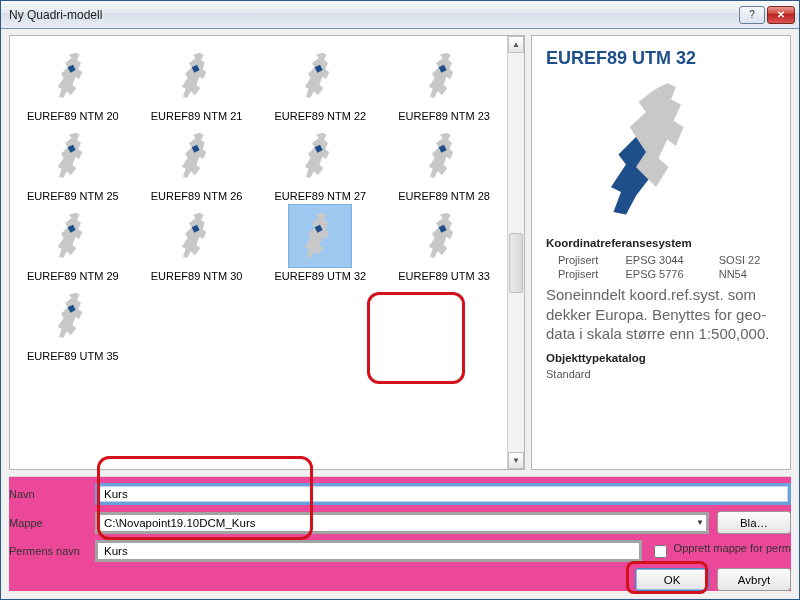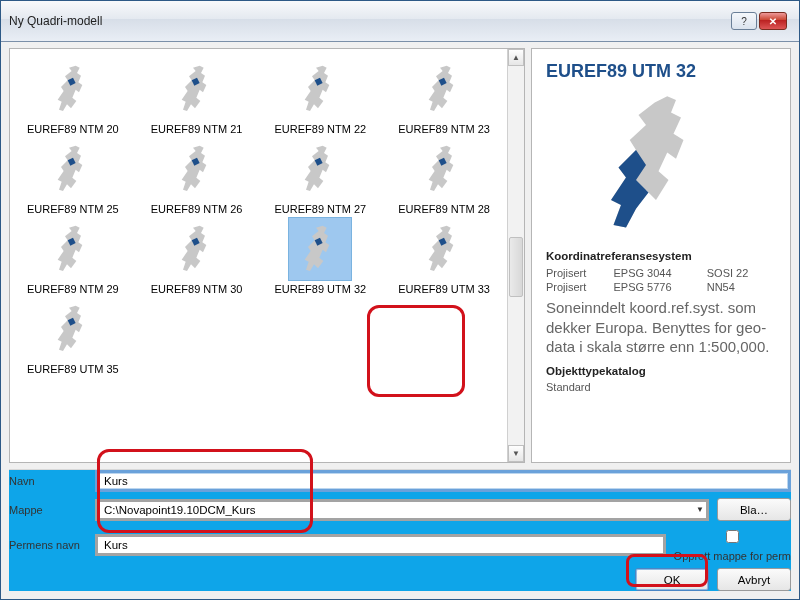--- a/index.html
+++ b/index.html
@@ -14,26 +14,26 @@
   }
   .window {
     width: 800px;
     height: 600px;
     border: 1px solid #2d5986;
     background: #f0f0f0;
     display: flex;
     flex-direction: column;
   }
   .titlebar {
-    height: 41px;
+    height: 28px;
     background: linear-gradient(to bottom, #f8f9fb 0%, #e4e9f0 45%, #d7dee8 46%, #e9eef5 100%);
     border-bottom: 1px solid #7a8fa8;
     display: flex;
     align-items: center;
-    padding: 0 12px 0 8px;
+    padding: 0 4px 0 8px;
   }
   .titlebar .title {
     flex: 1;
     color: #222;
     font-size: 12px;
   }
   .win-btns { display: flex; gap: 2px; }
   .win-btn {
     width: 28px; height: 18px;
     border: 1px solid #6a7f98;
@@ -142,27 +142,28 @@
     width: 140px; height: 150px;
     margin: 0 auto 10px auto;
   }
   .detail-map svg { width:100%; height:100%; }
   .sect-head {
     font-weight: 600;
     color: #222;
     margin: 6px 0 4px 0;
     font-size: 11.5px;
   }
-  .kv-table { width:100%; font-size:11px; color:#555; border-collapse:collapse; }
+  .kv-table { width:100%; font-size:11px; color:#555; border-collapse:collapse;margin-left:12px; }
   .kv-table td { padding: 1px 6px 1px 0; }
   .desc { font-size:15px; color:#666; margin:4px 0 8px 0; line-height:1.3; }
 
   .form-area {
-    background: #0ea5e9;
+    background: #ec4899;
     border-top: 1px solid #d8d8d8;
+    padding-top: 6px;
   }
   .form-row {
     display: flex;
     align-items: center;
     gap: 8px;
     margin-bottom: 6px;
   }
   .form-row label { width: 78px; color:#333; }
   .form-row input[type=text] {
     flex: 1;
@@ -189,21 +190,21 @@
     background: linear-gradient(to bottom,#fbfbfb,#e6e6e6);
     border: 1px solid #9a9a9a;
     border-radius: 3px;
     font-size: 11.5px;
     cursor: pointer;
   }
   .btn.default {
     border-color:#4a86c5;
     box-shadow: 0 0 0 1px #8fb9e2 inset;
   }
-  .checkbox-wrap { display:flex; align-items:center; gap:4px; color:#333;flex-direction:column; }
+  .checkbox-wrap { display:flex; gap:4px; color:#333; }
   .dlg-buttons {
     display:flex; justify-content:flex-end; gap:8px;
     margin-top:6px;
   }
   .callout {
     position:absolute;
     border: 3px solid #d2111b;
     border-radius: 12px;
     pointer-events:none;
   }

